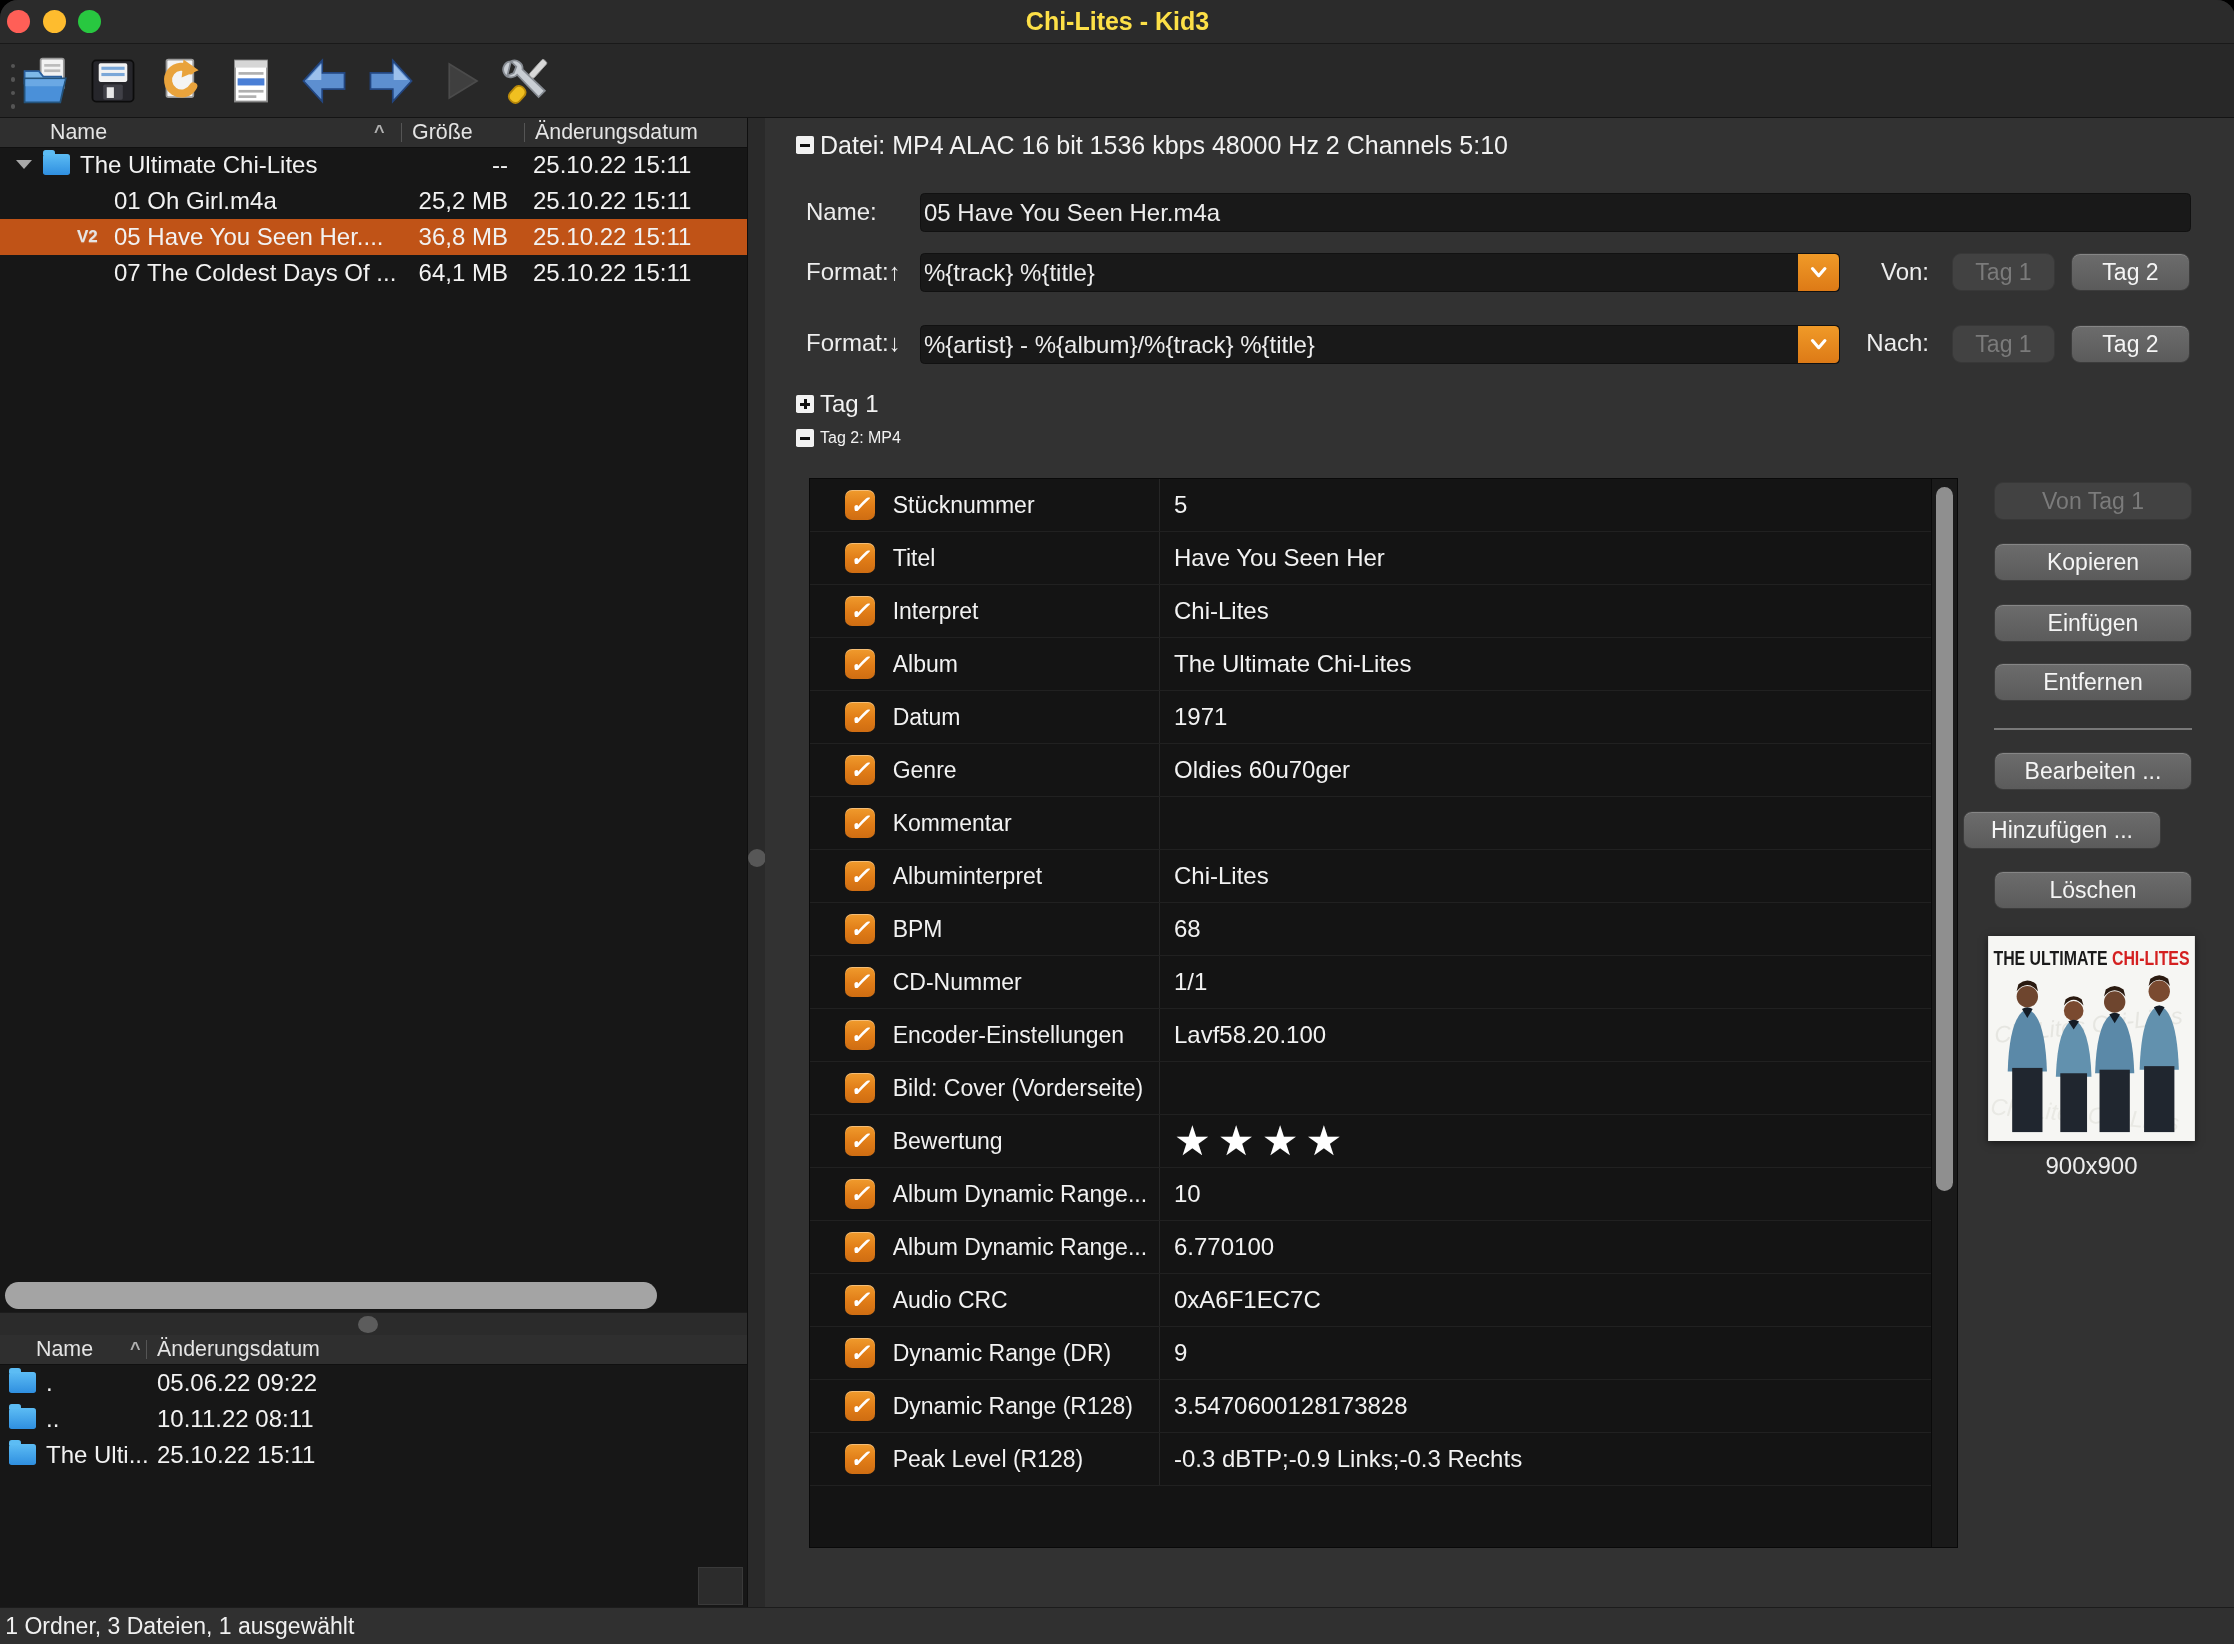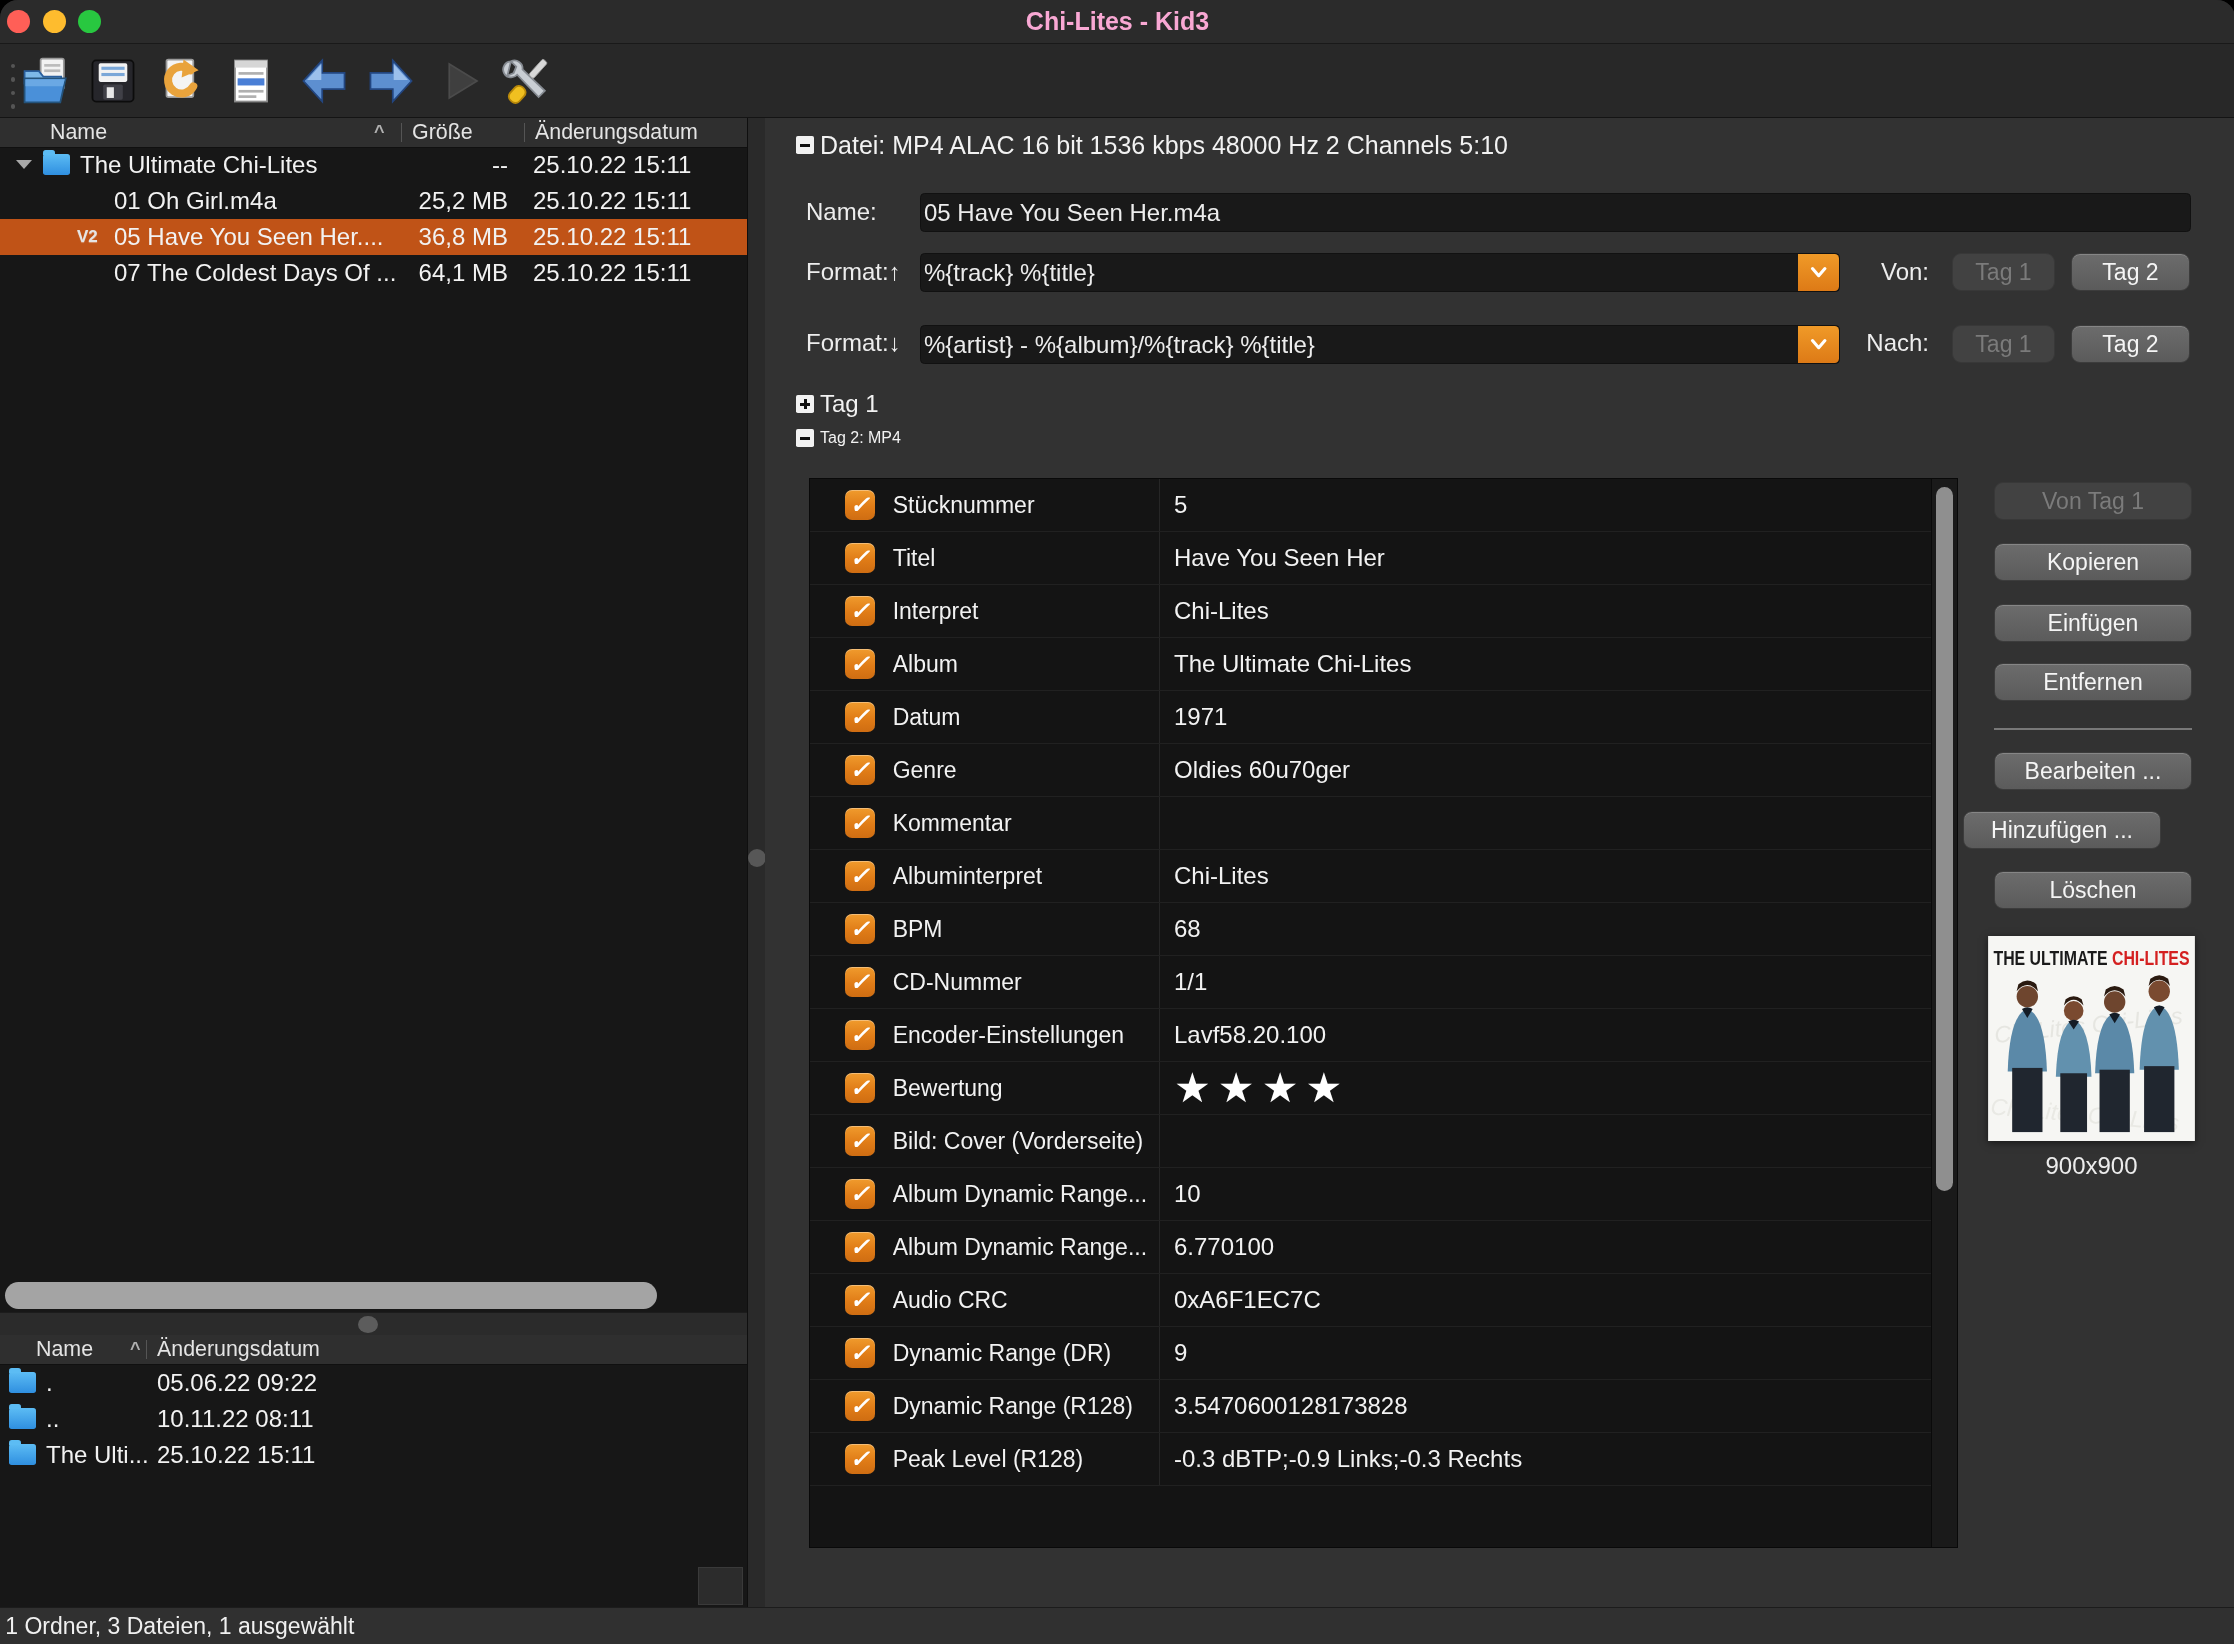--- a/index.html
+++ b/index.html
@@ -6,21 +6,21 @@
   .window{position:relative;width:2235px;height:1645px;background:#1d1d1d;
     border-radius:18px 18px 0 0;overflow:hidden;
     font-family:"Liberation Sans",sans-serif;color:#f0f0f0;}
 
   
   .titlebar{position:absolute;top:0;left:0;right:0;height:43px;background:#2b2b2b;border-bottom:0.9px solid #191919;}
   .light{position:absolute;top:9.8px;width:23px;height:23px;border-radius:50%;}
   .light.red{left:7.1px;background:#ff5f57;}
   .light.yellow{left:43px;background:#febc2e;}
   .light.green{left:78px;background:#28c840;}
-  .wtitle{position:absolute;left:0;right:0;text-align:center;line-height:43px;font-size:25px;font-weight:bold;color:#f9a8d4;}
+  .wtitle{position:absolute;left:0;right:0;text-align:center;line-height:43px;font-size:25px;font-weight:bold;color:#fde047;}
 
   
   .toolbar{position:absolute;top:44px;left:0;right:0;height:73px;background:#282828;border-bottom:0.9px solid #141414;}
   .tb-handle{position:absolute;left:10.7px;top:19.6px;display:flex;flex-direction:column;gap:9px;}
   .tb-handle i{width:4.5px;height:4.5px;border-radius:50%;background:#555;}
   .tool{position:absolute;top:11.6px;width:50px;height:50px;background:none;border:none;padding:0;cursor:pointer;}
   .tool svg{width:50px;height:50px;display:block;}
 
   
   .left{position:absolute;top:118px;left:0;width:747px;bottom:37px;background:#171717;border-right:0.9px solid #0c0c0c;}
@@ -350,27 +350,27 @@
           <span class="tl">CD-Nummer</span>
           <span class="tv">1/1</span>
         </div>
       <div class="tag-row">
           <i class="cb"></i>
           <span class="tl">Encoder-Einstellungen</span>
           <span class="tv">Lavf58.20.100</span>
         </div>
       <div class="tag-row">
           <i class="cb"></i>
+          <span class="tl">Bild: Cover (Vorderseite)</span>
+          <span class="tv"></span>
+        </div>
+      <div class="tag-row">
+          <i class="cb"></i>
           <span class="tl">Bewertung</span>
           <span class="tv stars">★★★★</span>
-        </div>
-      <div class="tag-row">
-          <i class="cb"></i>
-          <span class="tl">Bild: Cover (Vorderseite)</span>
-          <span class="tv"></span>
         </div>
       <div class="tag-row">
           <i class="cb"></i>
           <span class="tl">Album Dynamic Range...</span>
           <span class="tv">10</span>
         </div>
       <div class="tag-row">
           <i class="cb"></i>
           <span class="tl">Album Dynamic Range...</span>
           <span class="tv">6.770100</span>

